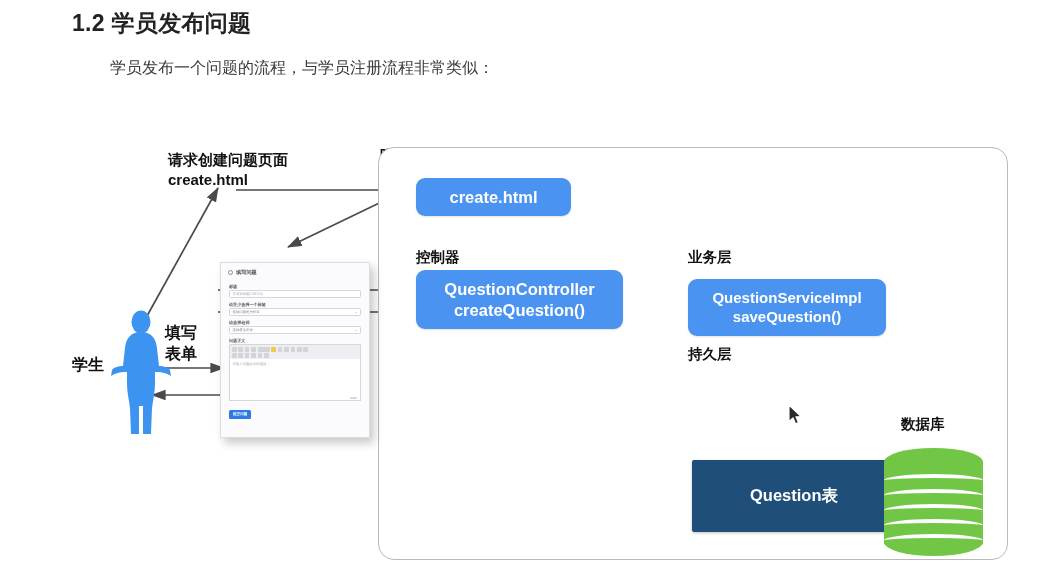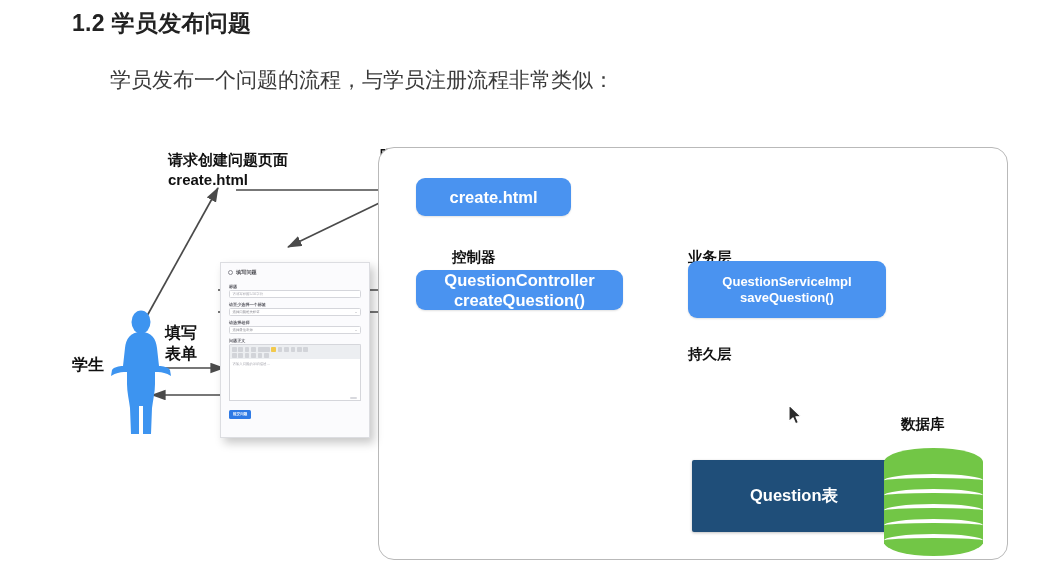--- a/index.html
+++ b/index.html
@@ -14,21 +14,21 @@
   .page{position:absolute;inset:0;padding-left:16px;}
 
   
   .doc-heading{
     position:absolute;left:72px;top:8px;
     font-size:23px;font-weight:bold;letter-spacing:.3px;
     color:#222;white-space:nowrap;
   }
   .doc-para{
     position:absolute;left:110px;top:58px;
-    font-size:21px;color:#3a3a3a;white-space:nowrap;margin-top:8px;
+    font-size:16px;color:#3a3a3a;white-space:nowrap;
   }
 
   
   .diagram{position:absolute;left:0;top:110px;width:1050px;height:478px;}
 
   
   .server-box{
     position:absolute;left:378px;top:37px;width:630px;height:413px;
     border:1.4px solid #b9b9b9;border-radius:16px;background:#fff;
     box-sizing:border-box;
@@ -43,34 +43,34 @@
     position:absolute;background:#4a93f0;border-radius:9px;
     color:#fff;font-weight:bold;display:flex;align-items:center;
     justify-content:center;text-align:center;line-height:1.22;
     box-shadow:0 1px 2px rgba(0,0,0,.12);
     box-sizing:border-box;
   }
   .node span{display:block;}
   .node .l1,.node .l2{display:block;}
 
   .n-create{left:416px;top:68px;width:155px;height:38px;font-size:16.5px;}
-  .n-controller{left:416px;top:160px;width:207px;height:40px;font-size:16.5px;}
-  .n-service{left:688px;top:151px;width:198px;height:57px;font-size:13px;}
+  .n-controller{left:416px;top:160px;width:207px;height:59px;font-size:16.5px;}
+  .n-service{left:688px;top:169px;width:198px;height:57px;font-size:15px;}
   .n-mapper{left:688px;top:257px;width:198px;height:50px;font-size:16.5px;}
 
   .n-table{
     position:absolute;left:692px;top:350px;width:204px;height:72px;
     background:#1f4e79;color:#fff;font-weight:bold;font-size:16.5px;
     display:flex;align-items:center;justify-content:center;
     border-radius:2px;box-shadow:0 1px 3px rgba(0,0,0,.25);
   }
 
   
   .cap{position:absolute;font-size:14.5px;font-weight:bold;color:#111;white-space:nowrap;}
-  .cap-controller{left:416px;top:138px;margin-left:36px;}
+  .cap-controller{left:416px;top:138px;}
   .cap-service{left:688px;top:138px;}
   .cap-persist{left:688px;top:235px;}
   .cap-db{left:901px;top:305px;}
 
   
   .lbl{position:absolute;font-weight:bold;color:#111;white-space:nowrap;text-align:left;}
   .lbl-request{left:168px;top:40px;font-size:15px;line-height:1.35;}
   .lbl-student{left:72px;top:245px;font-size:16px;}
   .lbl-fill{left:165px;top:212px;font-size:16px;line-height:1.32;}
 

